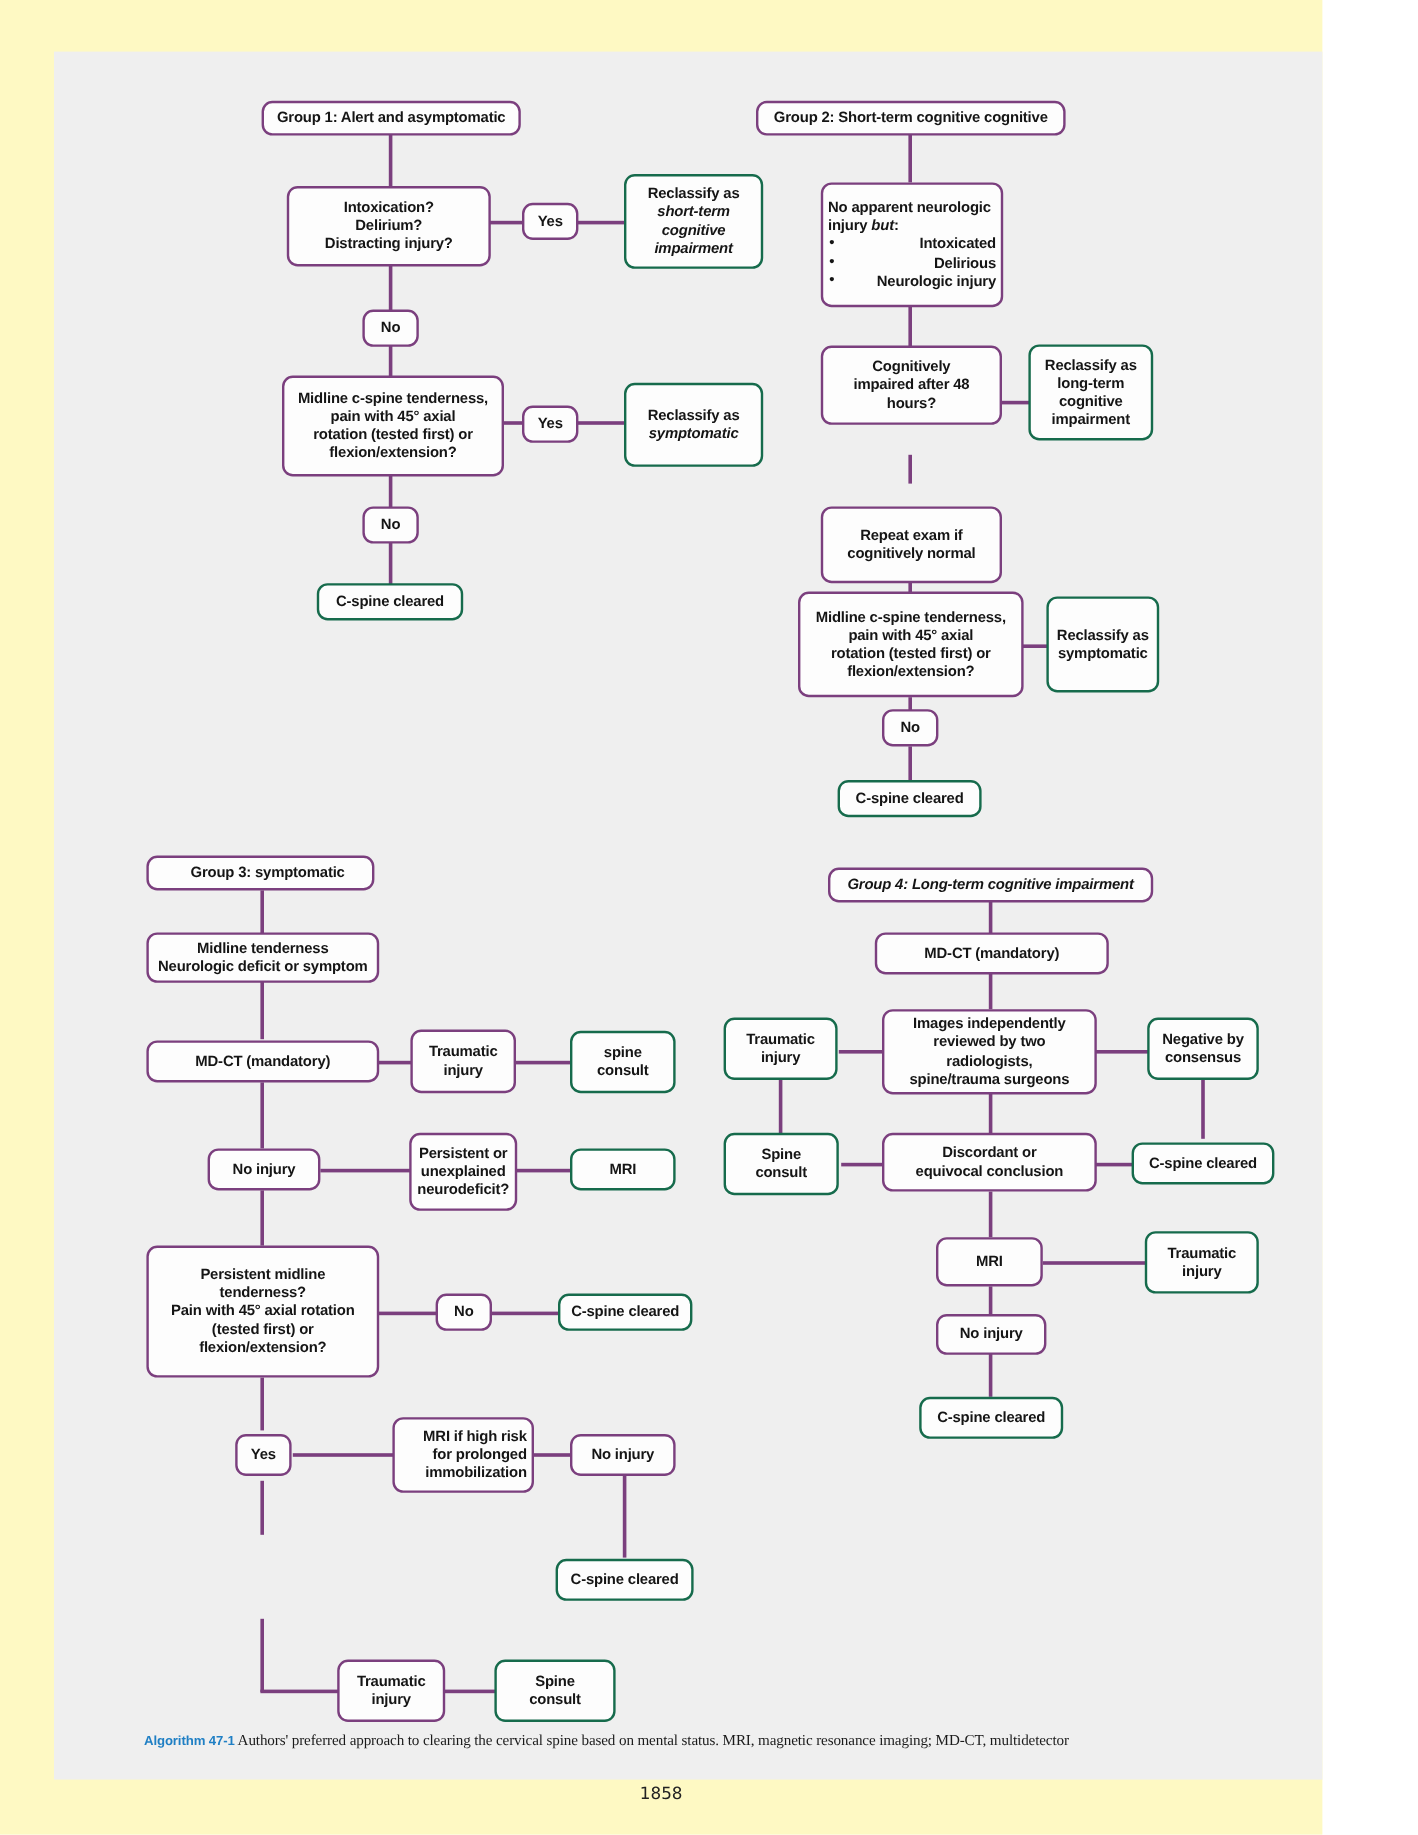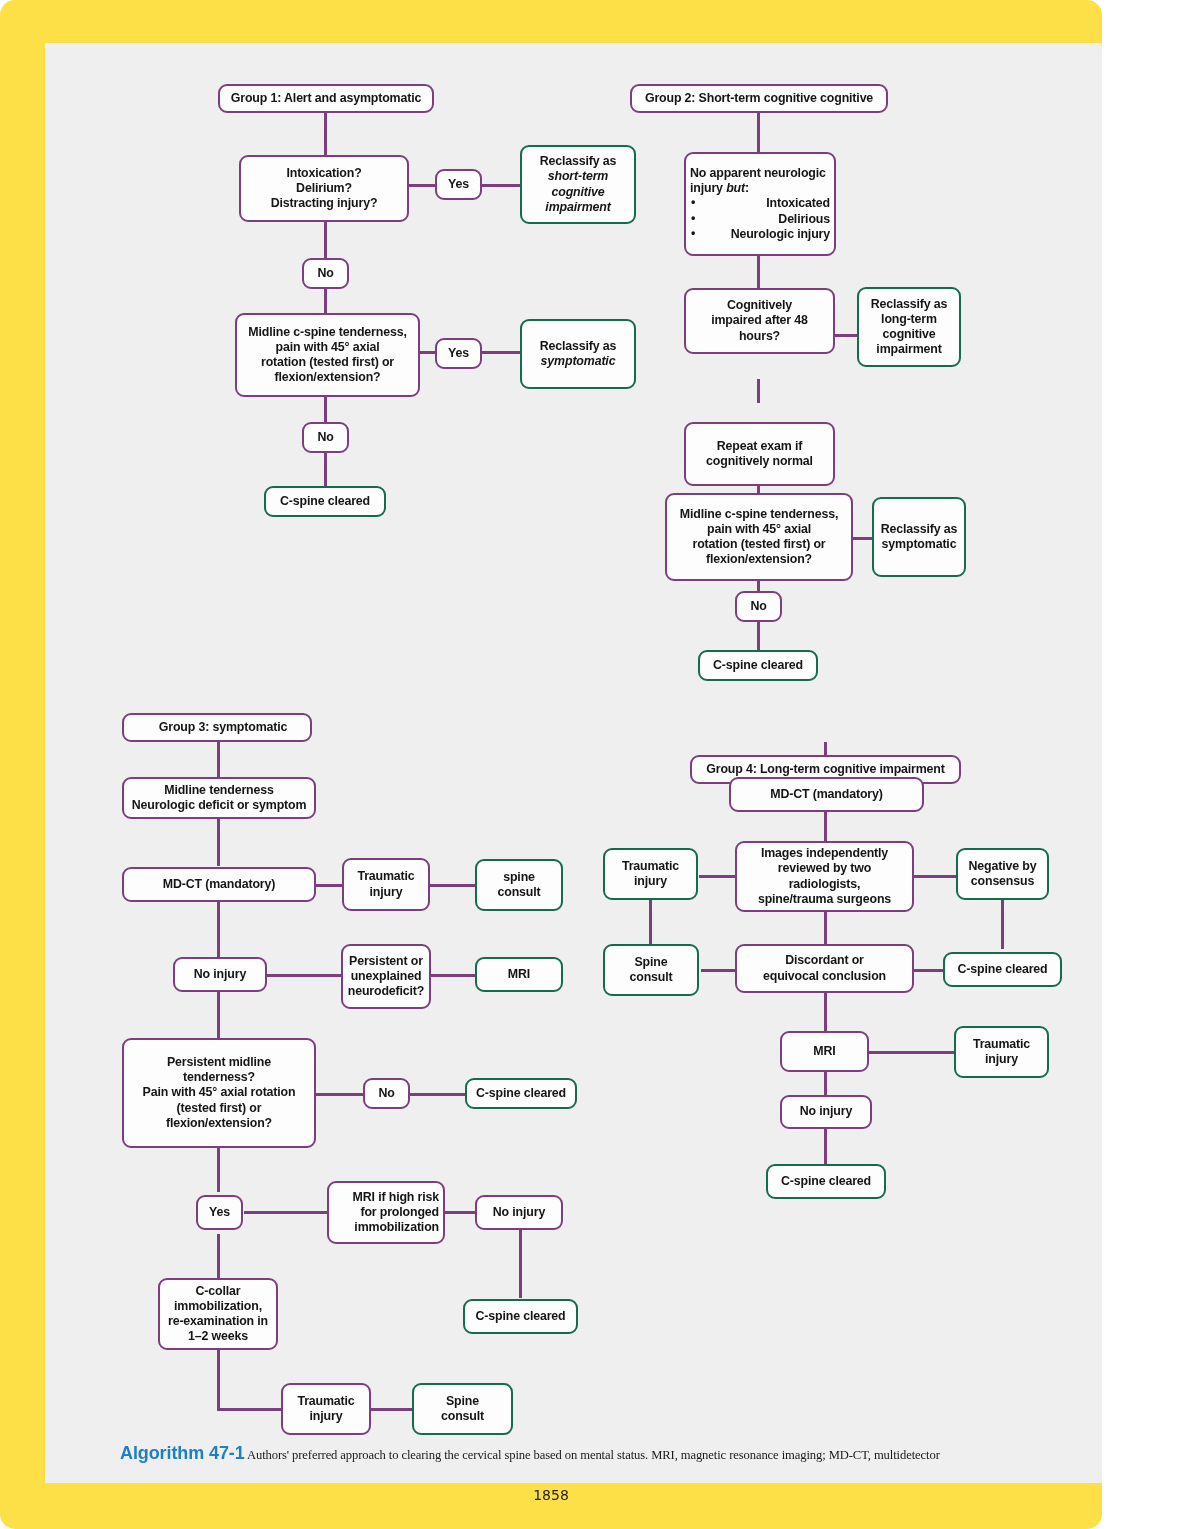--- a/index.html
+++ b/index.html
@@ -1,17 +1,17 @@
 <!DOCTYPE html>
 <html><head>
 <meta charset="utf-8">
 <style>
   html,body{margin:0;padding:0;background:#ffffff;}
   body{font-family:"Liberation Sans", sans-serif;}
-  #page{position:relative;width:1102px;height:1529px;background:#fde047;overflow:hidden;border-radius:15px;}
+  #page{position:relative;width:1102px;height:1529px;background:#fef9c3;overflow:hidden;}
   #panel{position:absolute;left:45px;top:43px;width:1093px;height:1440px;background:#efefef;}
   .box{
     position:absolute;
     box-sizing:border-box;
     background:#fdfdfd;
     border:2.2px solid #7b3f7e;
     border-radius:9px;
     display:flex;
     align-items:center;
     justify-content:center;
@@ -33,21 +33,21 @@
   .bullets li:before{content:"\2022";position:absolute;left:1px;top:-1px;}
   .line{position:absolute;background:#7b3f7e;z-index:1;}
   .caption{
     position:absolute;
     font-family:"Liberation Serif", serif;
     font-size:12.6px;
     color:#1a1a1a;
     letter-spacing:-0.1px;
     white-space:nowrap;
   }
-  .caption .lab{color:#1f7fc4;font-weight:bold;font-family:"Liberation Sans",sans-serif;font-size:18px;}
+  .caption .lab{color:#1f7fc4;font-weight:bold;font-family:"Liberation Sans",sans-serif;font-size:11px;}
   .folio{
     position:absolute;
     width:100%;
     text-align:center;
     font-family:"DejaVu Sans", sans-serif;
     font-size:14px;
     color:#222;
   }
 </style>
 </head>
@@ -256,33 +256,30 @@
   </div>
 
   <div class="box" style="left:475px;top:1195px;width:88px;height:35px;">
     <span class="inner">No injury</span>
   </div>
 
   <div class="box green" style="left:463px;top:1299px;width:115px;height:35px;">
     <span class="inner">C-spine cleared</span>
   </div>
 
-  <div class="box" style="left:158px;top:1278px;width:120px;height:72px;">
-    <span class="inner">C-collar<br>immobilization,<br>re-examination in<br>1–2 weeks</span>
-  </div>
 
   <div class="box" style="left:281px;top:1383px;width:90px;height:52px;">
     <span class="inner">Traumatic<br>injury</span>
   </div>
 
   <div class="box green" style="left:412px;top:1383px;width:101px;height:52px;">
     <span class="inner">Spine<br>consult</span>
   </div>
 
-  <div class="box" style="left:690px;top:755px;width:271px;height:29px;">
+  <div class="box" style="left:690px;top:723px;width:271px;height:29px;font-style:italic;">
     <span class="inner">Group 4: Long-term cognitive impairment</span>
   </div>
 
   <div class="box" style="left:729px;top:777px;width:195px;height:35px;">
     <span class="inner">MD-CT (mandatory)</span>
   </div>
 
   <div class="box" style="left:735px;top:841px;width:179px;height:71px;">
     <span class="inner">Images independently<br>reviewed by two radiologists,<br>spine/trauma surgeons</span>
   </div>

